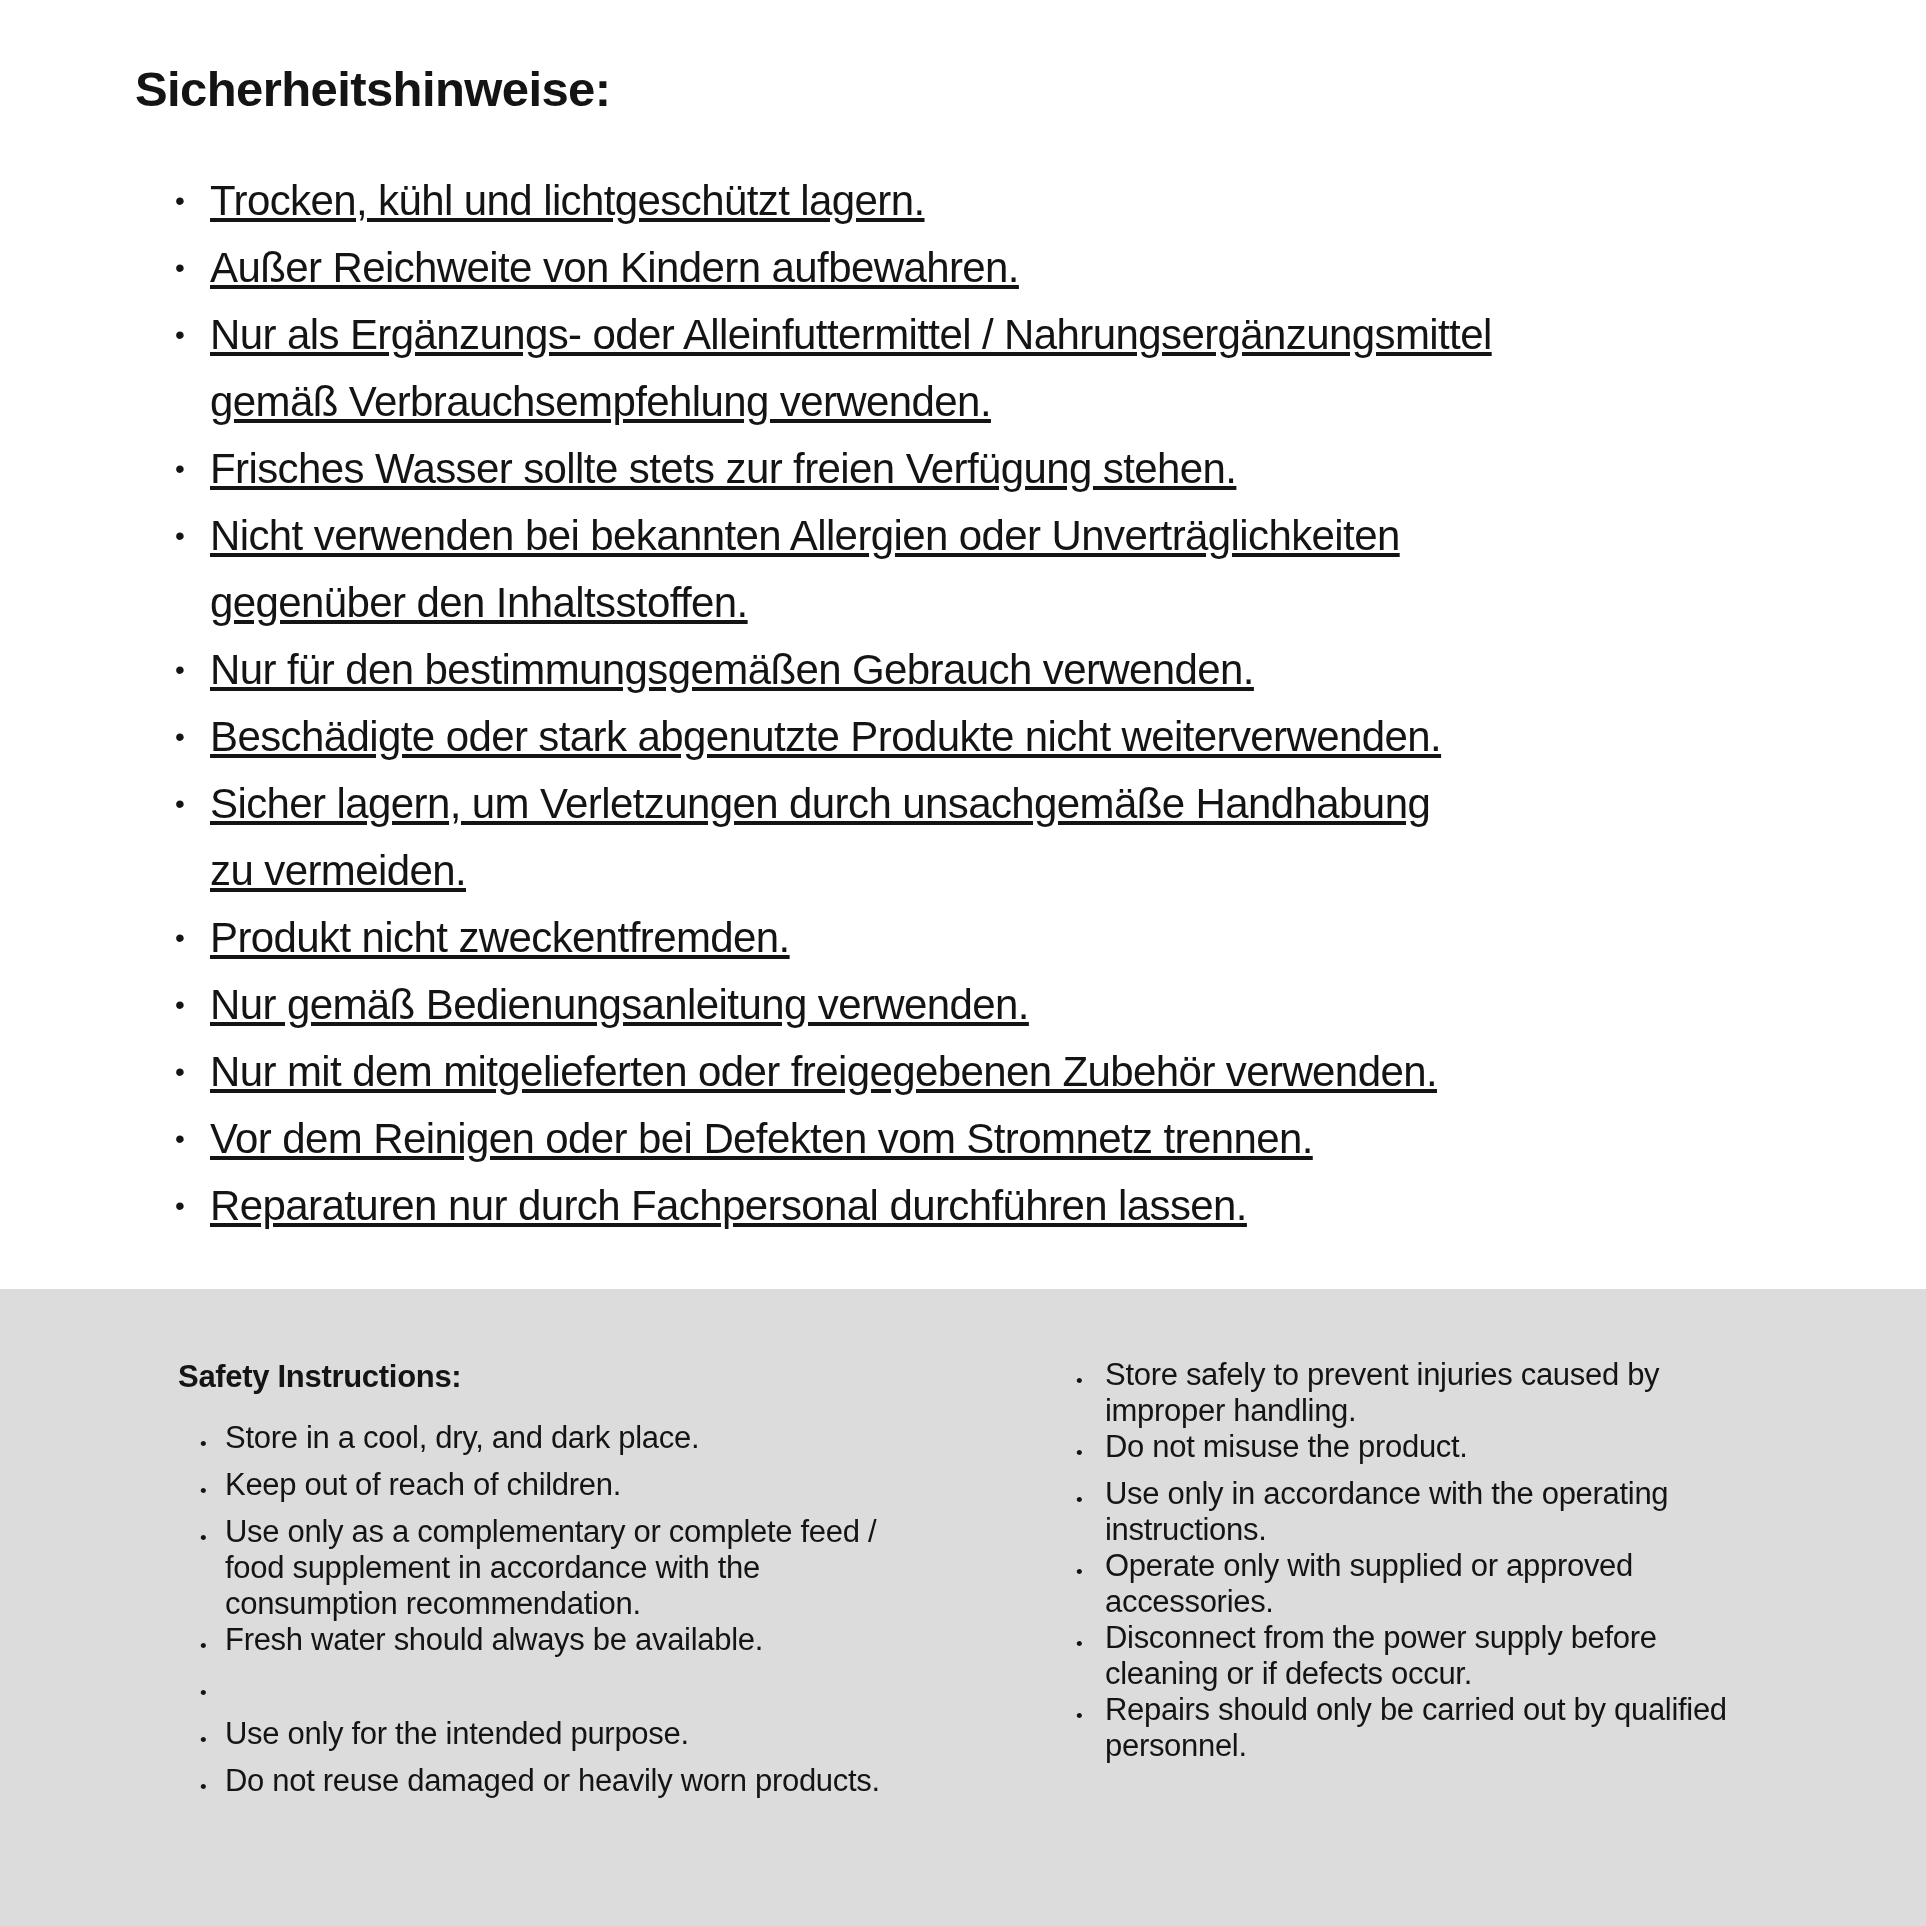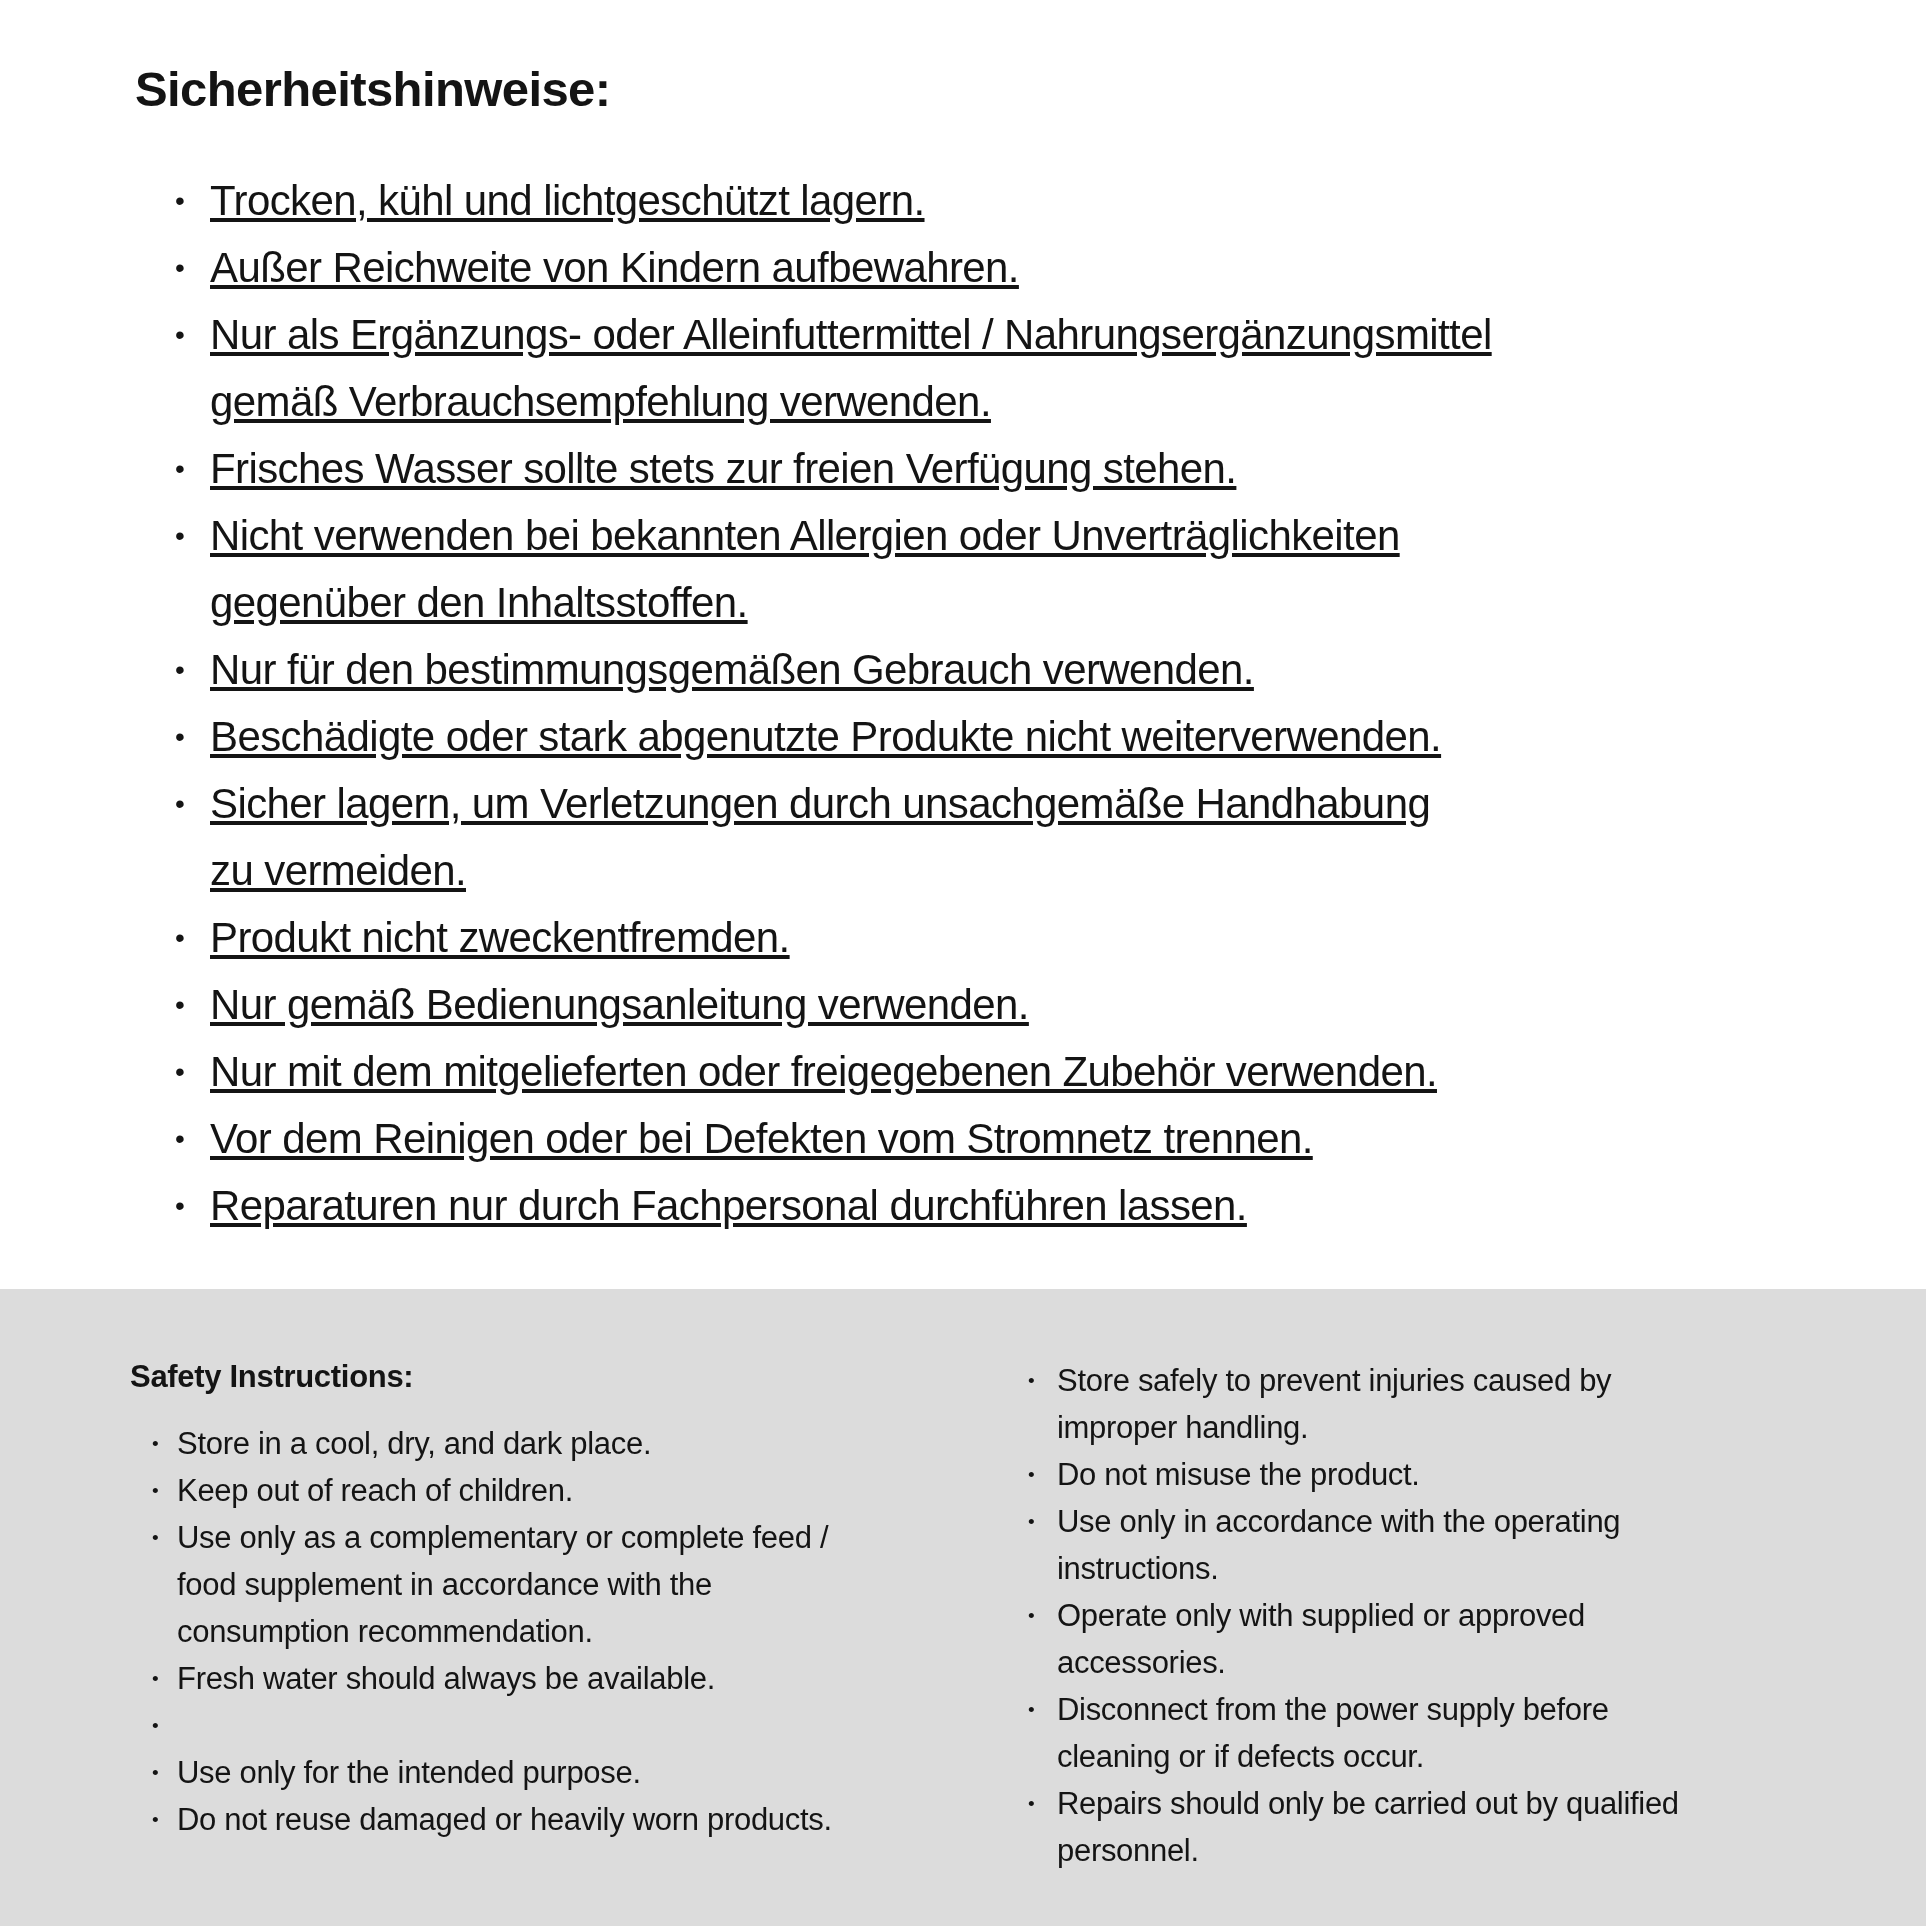--- a/index.html
+++ b/index.html
@@ -41,39 +41,39 @@
     text-decoration: underline;
   }
 
   
   .gray-section {
     height: 638px;
     background: #dcdcdc;
     display: flex;
     padding: 68px 64px 0 130px;
   }
-  .col-left { flex: 0 0 898px; }
+  .col-left { flex: 0 0 898px; margin-left: 48px; }
   .col-right { flex: 1 1 auto; }
   .en-heading {
     font-size: 31px;
     font-weight: bold;
     line-height: 40px;
     letter-spacing: -0.3px;
     margin: 0 0 23px 0;
   }
   .en-list li { display: flex; align-items: flex-start; }
   .en-list .bullet {
     flex: 0 0 25px;
     font-size: 19px;
     line-height: 47px;
   }
   .col-right .en-list .bullet { flex: 0 0 29px; }
   .en-list .txt {
     font-size: 31px;
-    line-height: 47px;
+    line-height: 36px;
     letter-spacing: -0.3px;
     white-space: pre-line;
   }
   .col-left .en-list { padding-left: 22px; }
 </style>
 </head>
 <body>
 
 <div class="top-section">
   <h1 class="de-heading">Sicherheitshinweise:</h1>

